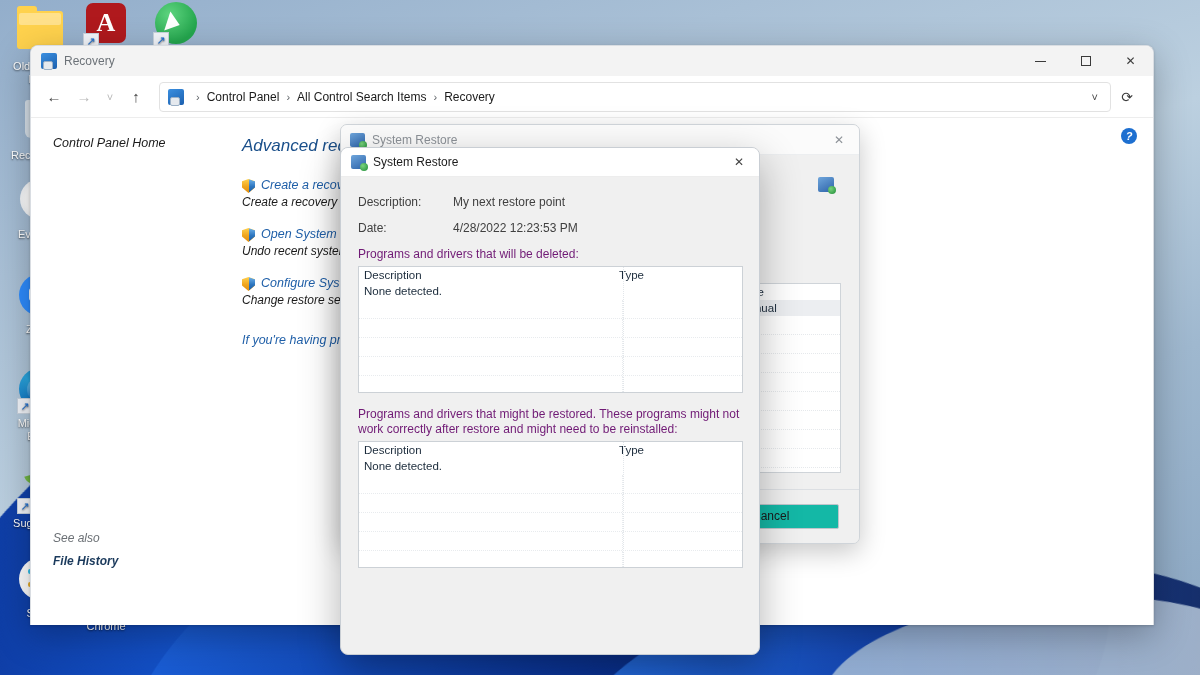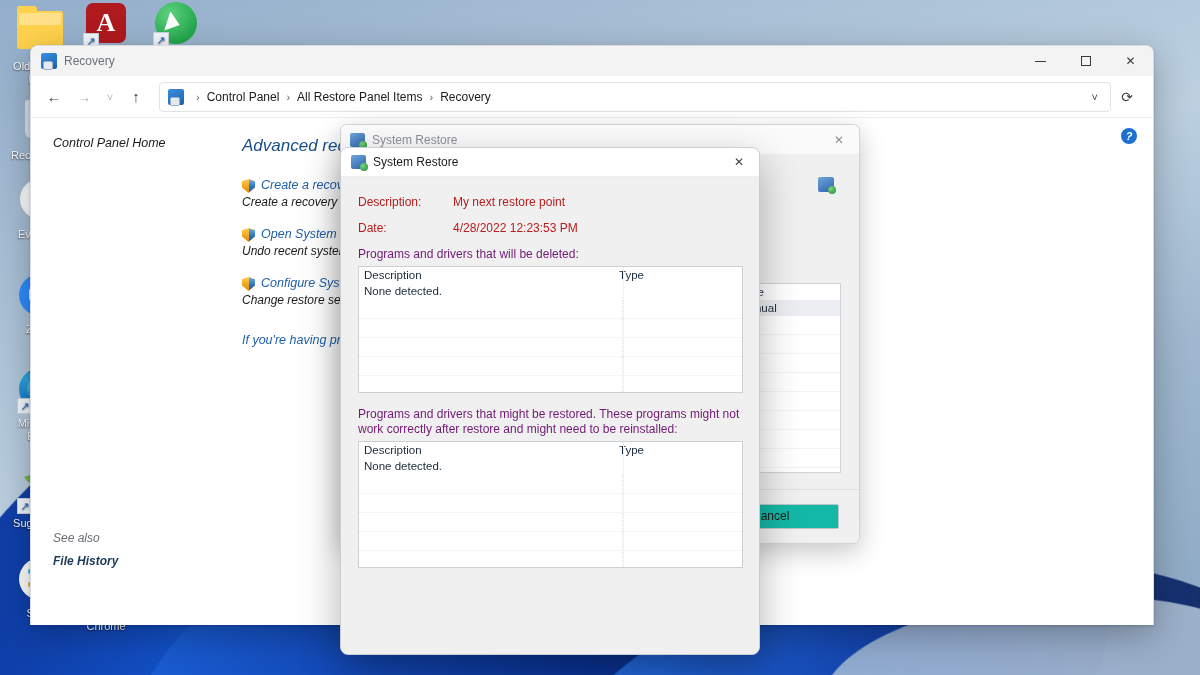--- a/index.html
+++ b/index.html
@@ -386,21 +386,21 @@
     display: flex; align-items: center; padding-left: 10px;
     border-bottom: 1px solid #ededed;
   }
   #sr-front-title .t { font-size: 12px; color: #1b1b1b; }
   #sr-front-close {
     margin-left: auto; width: 40px; height: 29px;
     display:flex; align-items:center; justify-content:center;
     color:#444; font-size: 12px;
   }
   #sr-front-body { padding: 18px 16px 0 17px; position: relative; height: 479px; }
-  .kv { display: flex; font-size: 12px; color: #b91c1c; margin-bottom: 12px; }
+  .kv { display: flex; font-size: 12px; color: #404040; margin-bottom: 12px; }
   .kv .k { width: 95px; }
   .kv .v { flex: 1; }
   .para {
     font-size: 12px; color: #1b2b3b; line-height: 15px; margin-bottom: 18px;
   }
   .list-caption { font-size: 12px; color: #701a75; margin-bottom: 4px; line-height: 15px; }
   .sr-list {
     background: #ffffff; border: 1px solid #ccd1d6;
     height: 127px; overflow: hidden; position: relative;
     margin-bottom: 14px;
@@ -534,21 +534,21 @@
       <div class="navbtn">←</div>
       <div class="navbtn dis">→</div>
       <div class="navbtn small dis">˅</div>
       <div class="navbtn">↑</div>
 
       <div id="breadcrumb-bar">
         <span class="bc-icon"></span>
         <span class="bc-sep">›</span>
         <span class="bc-item">Control Panel</span>
         <span class="bc-sep">›</span>
-        <span class="bc-item">All Restore Panel Items</span>
+        <span class="bc-item">All Control Search Items</span>
         <span class="bc-sep">›</span>
         <span class="bc-item">Recovery</span>
         <span class="bc-chev">˅</span>
       </div>
 
       <div id="refresh-btn">⟳</div>
 
     </div>
 
     <div id="cp-body">

